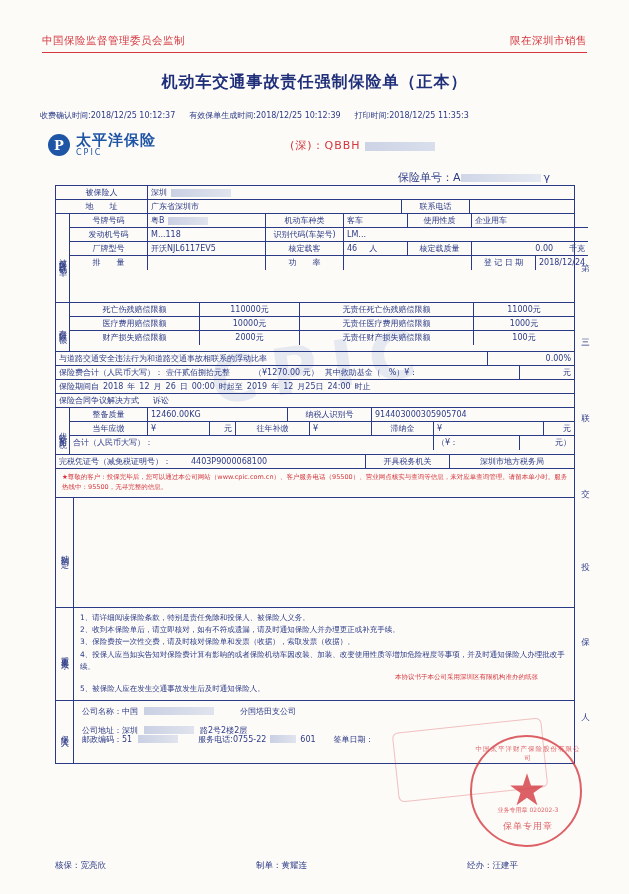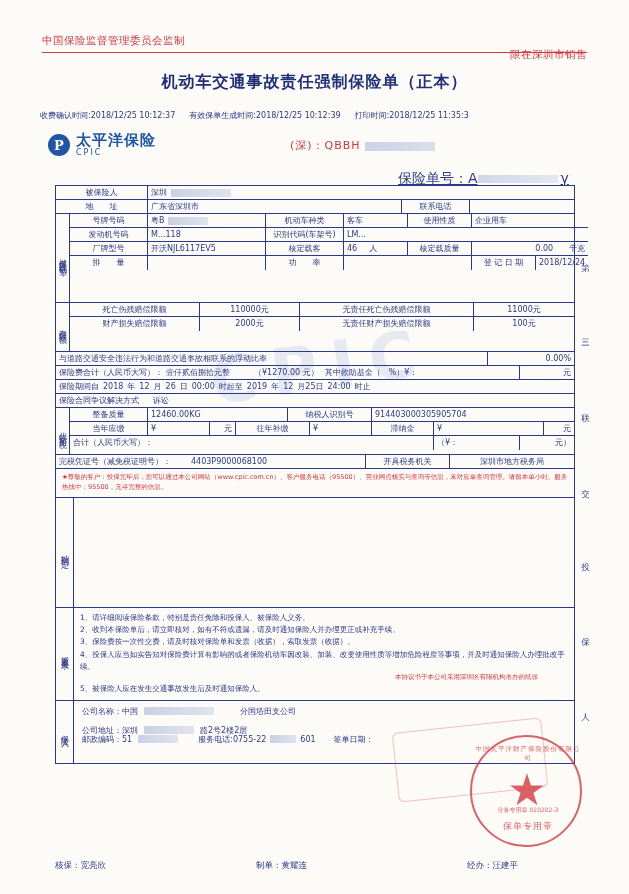--- a/index.html
+++ b/index.html
@@ -9,37 +9,37 @@
     background:#fdfbf8;
     font-family:"DejaVu Sans","Liberation Sans",sans-serif;
     font-size:8px; color:#2b3a86;
     position:relative; overflow:hidden;
   }
   .page { position:absolute; inset:0;border-radius:26px; }
 
   
   .hdr-row { position:absolute; top:34px; left:0; width:629px; display:flex; justify-content:space-between; padding:0 42px; }
   .hdr-left { color:#d4373e; font-size:10.5px; letter-spacing:.5px; }
-  .hdr-right { color:#d4373e; font-size:10.5px; letter-spacing:.5px;margin-top:14px; }
+  .hdr-right { color:#d4373e; font-size:10.5px; letter-spacing:.5px; }
   .hdr-rule { position:absolute; top:52px; left:42px; width:545px; height:1px; background:#d4373e; }
 
   .doc-title { position:absolute; top:72px; left:0; width:629px; text-align:center; font-size:16px; font-weight:bold; color:#1f2f7a; font-family:"DejaVu Sans","Liberation Sans",sans-serif; letter-spacing:1px;}
 
   .times { position:absolute; top:110px; left:40px; width:560px; display:flex; gap:14px; font-size:8px; color:#2b3a86; white-space:nowrap;}
 
   
   .logo { position:absolute; top:133px; left:48px; display:flex; align-items:center; gap:6px; }
   .logo-mark { width:22px; height:22px; border-radius:50%; background:#1f55a5; color:#fff; font-size:13px; font-weight:bold; display:flex; align-items:center; justify-content:center; font-family:"DejaVu Serif","Liberation Serif",serif;}
   .logo-txt-main { font-size:15px; font-weight:bold; color:#1f55a5; letter-spacing:1px; line-height:1; }
   .logo-txt-sub { font-size:8px; color:#1f55a5; letter-spacing:2px; }
 
   .qbbh { position:absolute; top:138px; left:290px; font-size:11px; color:#d4373e; letter-spacing:1px;}
   .qbbh-blur { display:inline-block; width:70px; height:9px; background:linear-gradient(90deg,#b9c2dd,#c9d2e6); vertical-align:middle; margin-left:4px; opacity:.7;}
 
-  .policy-no { position:absolute; top:170px; left:398px; font-size:14px; color:#2b3a86; white-space:nowrap;text-decoration:underline;}
+  .policy-no { position:absolute; top:170px; left:398px; font-size:11px; color:#2b3a86; white-space:nowrap;}
   .blur-sm { display:inline-block; height:8px; background:linear-gradient(90deg,#c5cde3,#dfe4ef); vertical-align:middle; opacity:.8;}
 
   
   .tbl { position:absolute; top:185px; left:55px; width:520px; border:1px solid #2b3a86; }
   .row { display:flex; border-bottom:1px solid #2b3a86; min-height:14px; }
   .row:last-child { border-bottom:none;justify-content:center; }
   .cell { border-right:1px solid #2b3a86; padding:1px 3px; display:flex; align-items:center; font-size:8px; line-height:1.15; }
   .cell:last-child { border-right:none; }
   .handw { color:#2b3a86; font-family:"DejaVu Sans","Liberation Sans",sans-serif; }
   .vside { writing-mode:vertical-rl; text-orientation:upright; letter-spacing:2px; justify-content:center; }
@@ -189,20 +189,26 @@
     <div style="height:1px;background:#2b3a86"></div>
 
     <div class="row" style="border-bottom:none">
       <div class="cell vside w-side" style="width:14px;border-right:1px solid #2b3a86;min-height:48px">责任限额</div>
       <div style="flex:1">
         <div class="row">
           <div class="cell center" style="width:130px">死亡伤残赔偿限额</div>
           <div class="cell center" style="width:100px">110000元</div>
           <div class="cell center" style="flex:1">无责任死亡伤残赔偿限额</div>
           <div class="cell center" style="width:100px">11000元</div>
+        </div>
+        <div class="row">
+          <div class="cell center" style="width:130px">医疗费用赔偿限额</div>
+          <div class="cell center" style="width:100px">10000元</div>
+          <div class="cell center" style="flex:1">无责任医疗费用赔偿限额</div>
+          <div class="cell center" style="width:100px">1000元</div>
         </div>
         <div class="row" style="border-bottom:none">
           <div class="cell center" style="width:130px">财产损失赔偿限额</div>
           <div class="cell center" style="width:100px">2000元</div>
           <div class="cell center" style="flex:1">无责任财产损失赔偿限额</div>
           <div class="cell center" style="width:100px">100元</div>
         </div>
       </div>
     </div>
     <div style="height:1px;background:#2b3a86"></div>

